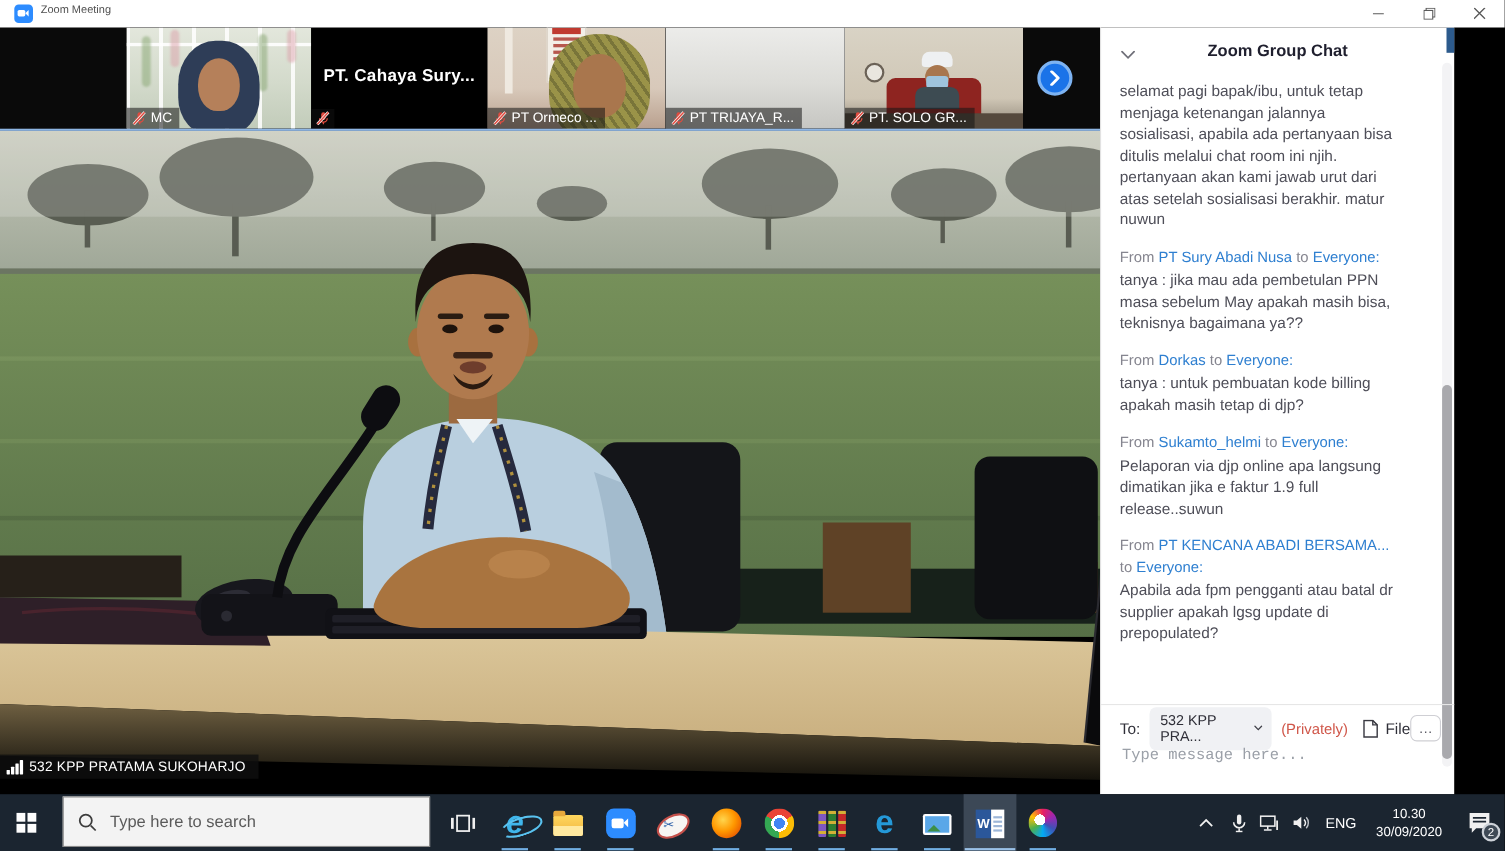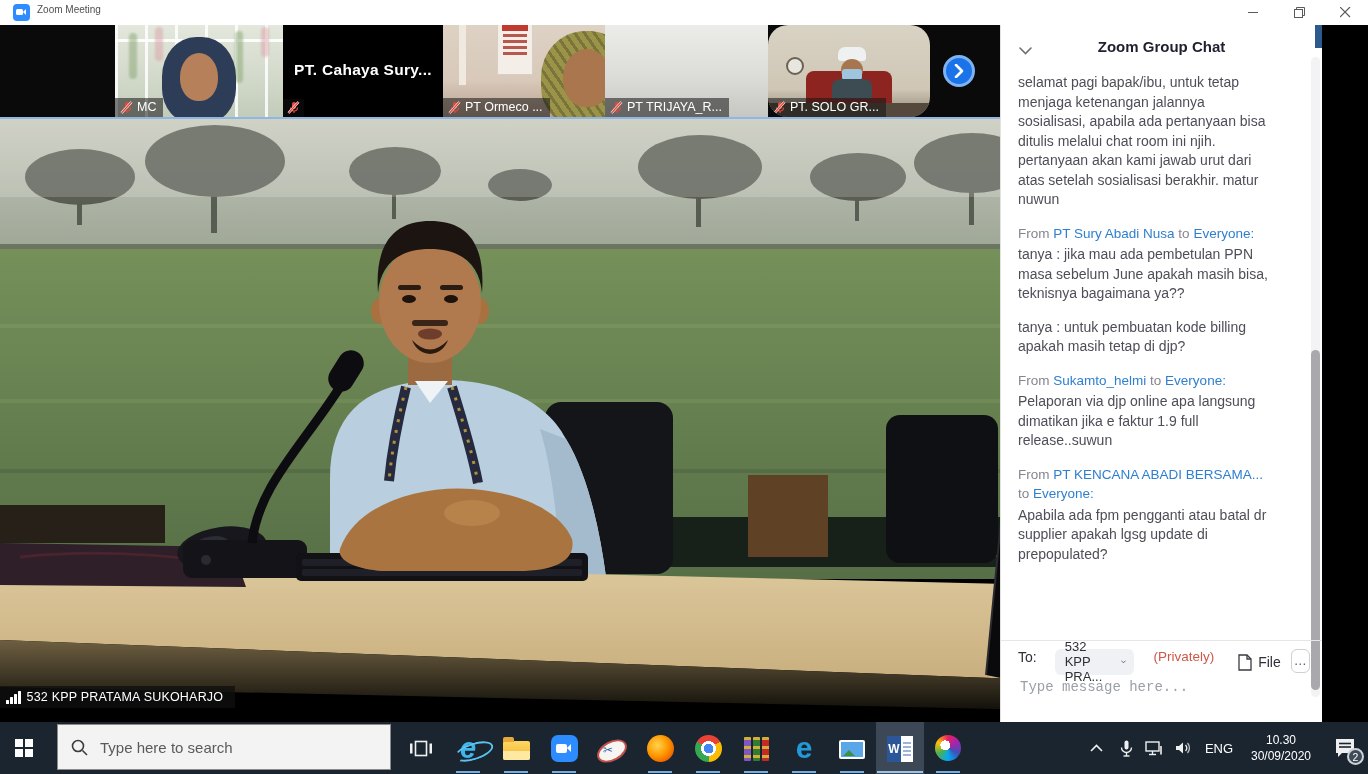--- a/index.html
+++ b/index.html
@@ -17,23 +17,23 @@
   .win-btn svg{display:block;}
 
   
   .video-region{position:absolute;left:0;top:25px;width:1046px;height:697px;background:#000;overflow:hidden;}
 
   
   .strip{position:absolute;left:0;top:0;width:1046px;height:92px;background:#0a0a0a;}
   .tile{position:absolute;top:0;height:92px;overflow:hidden;}
   .tile-1{left:115px;width:168px;}
   .tile-2{left:283px;width:160px;background:#000;}
-  .tile-3{left:443px;width:162px;padding-left:42px;}
+  .tile-3{left:443px;width:162px;}
   .tile-4{left:605px;width:163px;}
-  .tile-5{left:768px;width:162px;border-radius:20px;}
+  .tile-5{left:768px;width:162px;}
   .tag{position:absolute;left:0;bottom:0;display:flex;align-items:center;gap:4px;
        background:rgba(20,20,20,.55);padding:2px 7px 3px 5px;color:#fff;font-size:12.5px;white-space:nowrap;}
   .tag.icon-only{padding:2px 4px 3px 4px;background:rgba(20,20,20,.45);}
   .center-name{position:absolute;left:0;right:0;top:50%;transform:translateY(-58%);
        text-align:center;color:#fff;font-weight:bold;font-size:15.5px;letter-spacing:.3px;}
   
   .scene-mc{position:absolute;inset:0;background:
       linear-gradient(180deg,#e3e7dc 0%,#d3dacb 55%,#c2ccba 100%);}
   .scene-mc .grid{position:absolute;inset:0;background:
       repeating-linear-gradient(90deg,rgba(255,255,255,.85) 0 3px,transparent 3px 30px),
@@ -81,21 +81,21 @@
   .chat-collapse{position:absolute;left:18px;top:8px;}
   .chat-title{position:absolute;left:0;width:100%;top:5px;text-align:center;font-size:15px;font-weight:bold;color:#1f1f2e;}
   .msgs{position:absolute;left:17px;top:48px;width:258px;font-size:14px;line-height:19.5px;color:#4e4e58;}
   .msg{margin-bottom:14px;}
   .msg-head{font-size:13.5px;color:#85858f;margin-bottom:2px;}
   .msg-head .nm{color:#2e7fd0;}
   .chat-scroll-blue{position:absolute;right:0;top:0;width:7px;height:23px;background:#2c5a8c;}
   .chat-track{position:absolute;right:2px;top:32px;width:9px;height:640px;background:#f3f3f5;border-radius:5px;}
   .chat-thumb{position:absolute;right:2px;top:325px;width:9px;height:340px;background:#a9a9ad;border-radius:5px;}
   .composer-divider{position:absolute;left:0;top:615px;width:100%;height:1px;background:#e6e6e6;}
-  .to-row{position:absolute;left:17px;top:624px;width:292px;height:26px;display:flex;gap:10px;}
+  .to-row{position:absolute;left:17px;top:624px;width:292px;height:26px;display:flex;align-items:center;}
   .to-label{font-size:14px;color:#2f2f38;}
   .recipient{margin-left:8px;display:flex;align-items:center;gap:6px;background:#f0f1f4;border-radius:6px;
        padding:4px 8px 5px 10px;font-size:13px;color:#2f2f38;}
   .privately{margin-left:9px;font-size:13.5px;color:#d0574a;}
   .file-group{margin-left:14px;display:flex;align-items:center;gap:6px;font-size:14px;color:#2f2f38;}
   .more-btn{margin-left:auto;width:30px;height:22px;border:1px solid #cfcfd4;border-radius:6px;
        display:flex;align-items:center;justify-content:center;color:#5a5a64;font-size:13px;line-height:10px;}
   .chat-input{position:absolute;left:17px;top:653px;width:280px;border:none;outline:none;
        font-size:14px;color:#3a3a44;font-family:Liberation Mono, monospace;background:transparent;}
   .chat-input::placeholder{color:#9ba0a8;}
@@ -420,23 +420,24 @@
     </span>
     <div class="chat-title">Zoom Group Chat</div>
   </div>
 
   <div class="msgs">
     <div class="msg">
       <div class="msg-text">selamat pagi bapak/ibu, untuk tetap menjaga ketenangan jalannya sosialisasi, apabila ada pertanyaan bisa ditulis melalui chat room ini njih. pertanyaan akan kami jawab urut dari atas setelah sosialisasi berakhir. matur nuwun</div>
     </div>
     <div class="msg">
       <div class="msg-head"><span>From</span> <span class="nm">PT Sury Abadi Nusa</span> <span>to</span> <span class="nm">Everyone:</span></div>
-      <div class="msg-text">tanya : jika mau ada pembetulan PPN masa sebelum June apakah masih bisa, teknisnya bagaimana ya??</div>
+      <div class="msg-text">tanya : jika mau ada pembetulan PPN masa sebelum May apakah masih bisa, teknisnya bagaimana ya??</div>
     </div>
     <div class="msg">
+      <div class="msg-head"><span>From</span> <span class="nm">Dorkas</span> <span>to</span> <span class="nm">Everyone:</span></div>
       <div class="msg-text">tanya : untuk pembuatan kode billing apakah masih tetap di djp?</div>
     </div>
     <div class="msg">
       <div class="msg-head"><span>From</span> <span class="nm">Sukamto_helmi</span> <span>to</span> <span class="nm">Everyone:</span></div>
       <div class="msg-text">Pelaporan via djp online apa langsung dimatikan jika e faktur 1.9 full release..suwun</div>
     </div>
     <div class="msg">
       <div class="msg-head"><span>From</span> <span class="nm">PT KENCANA ABADI BERSAMA...</span> <span>to</span> <span class="nm">Everyone:</span></div>
       <div class="msg-text">Apabila ada fpm pengganti atau batal dr supplier apakah lgsg update di prepopulated?</div>
     </div>

